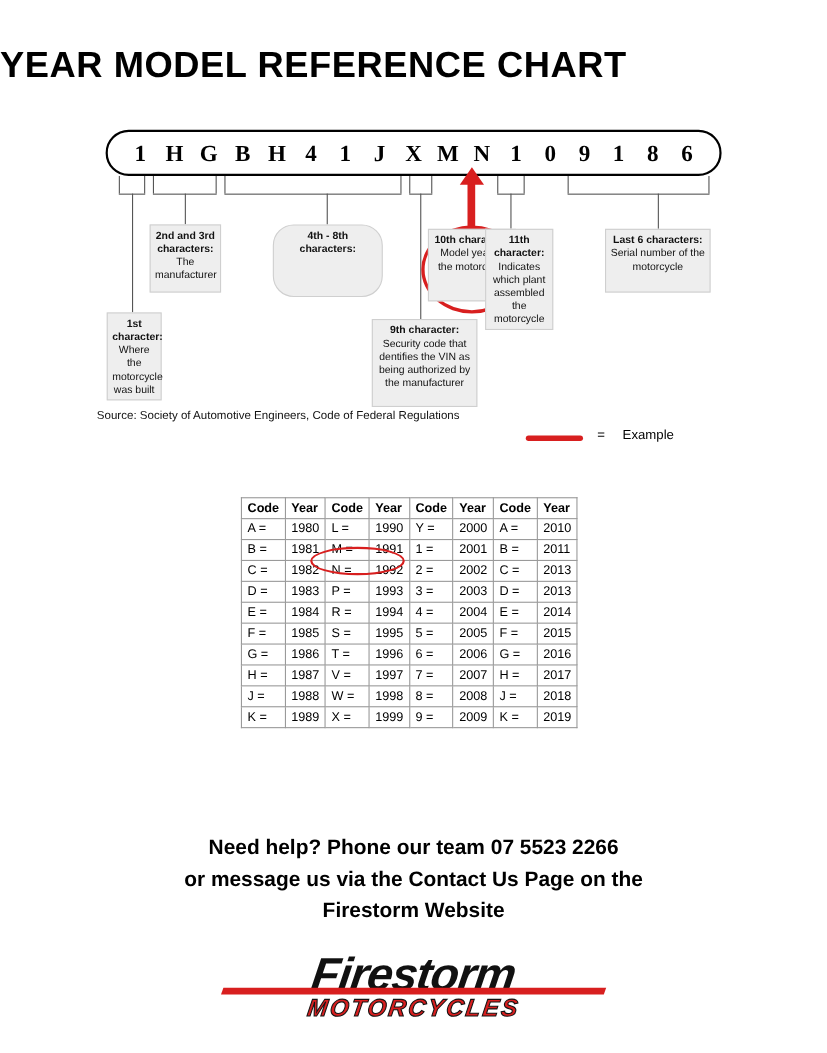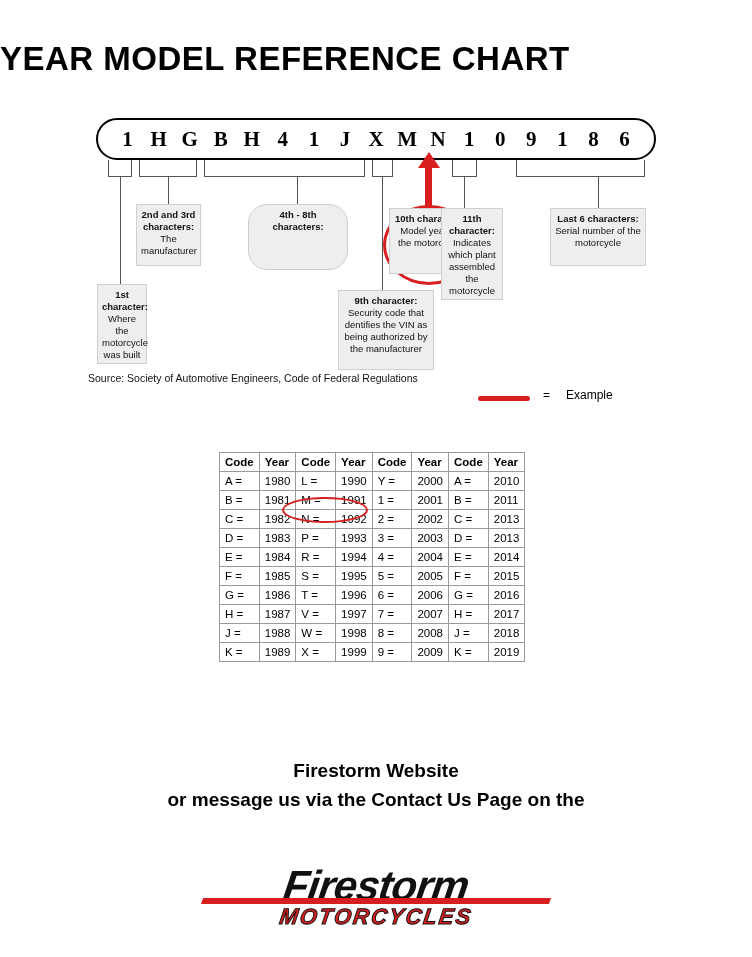--- a/index.html
+++ b/index.html
@@ -434,21 +434,22 @@
         <td class="year">2009</td>
         <td class="code">K =</td>
         <td class="year">2019</td>
       </tr>
     </tbody>
   </table>
 </div>
 <div class="table-ellipse"></div>
 
 <div class="help">
+  <div>Need help?  Phone our team 07 5523 2266</div>
+  <div>or message us via the Contact Us Page on the</div>
   <div>Firestorm Website</div>
-  <div>or message us via the Contact Us Page on the</div>
 </div>
 
 <div class="logo">
   <div class="logo-main">Firestorm</div>
   <div class="logo-swoosh"></div>
   <div class="logo-sub">MOTORCYCLES</div>
 </div>
 
 </body></html>

